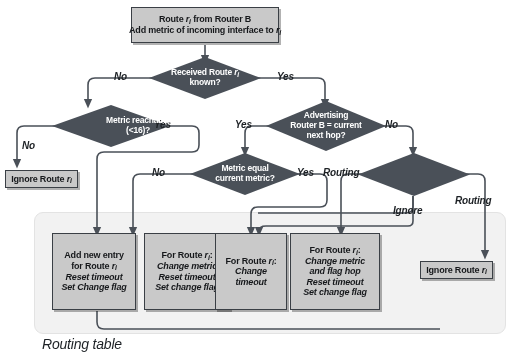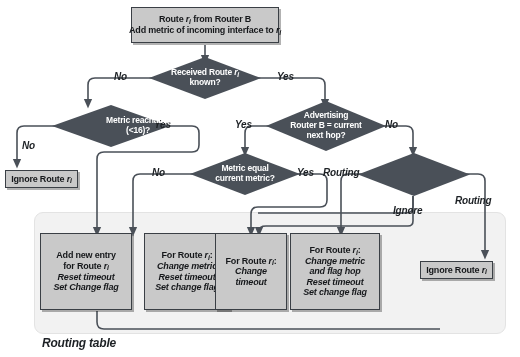--- a/index.html
+++ b/index.html
@@ -103,23 +103,23 @@
     height: 122px;
     background: #f2f2f2;
     border: 1px solid #e3e3e3;
     border-radius: 9px;
     box-sizing: border-box;
   }
   #routing-table-caption {
     position: absolute;
     left: 42px;
     top: 336px;
-    font-size: 12px;
+    font-size: 14px;
     font-style: italic;
-    font-weight: bold;
+    font-weight: normal;
     color: #1d2125;
     letter-spacing: -0.2px;
   }
 
   sub {
     font-size: 0.78em;
     font-style: italic;
     vertical-align: baseline;
     position: relative;
     top: 0.22em;
@@ -225,21 +225,21 @@
   </div>
 
   <div class="box ignorebox" style="left:5px; top:170px; width:73px; height:18px;">
     <span class="ln">Ignore Route <i>r<sub>i</sub></i></span>
   </div>
 
   <div class="box ignorebox" style="left:420px; top:261px; width:73px; height:18px;">
     <span class="ln">Ignore Route <i>r<sub>i</sub></i></span>
   </div>
 
-  <div class="box actionbox" style="left:40px; top:233px; width:92px; height:77px;">
+  <div class="box actionbox" style="left:52px; top:233px; width:84px; height:77px;">
     <span class="ln">Add new entry</span>
     <span class="ln">for Route <i>r<sub>i</sub></i></span>
     <span class="ln ital">Reset timeout</span>
     <span class="ln ital">Set Change flag</span>
   </div>
 
   <div class="box actionbox" style="left:144px; top:233px; width:86px; height:77px;">
     <span class="ln">For Route <i>r<sub>i</sub></i>:</span>
     <span class="ln ital">Change metric</span>
     <span class="ln ital">Reset timeout</span>

